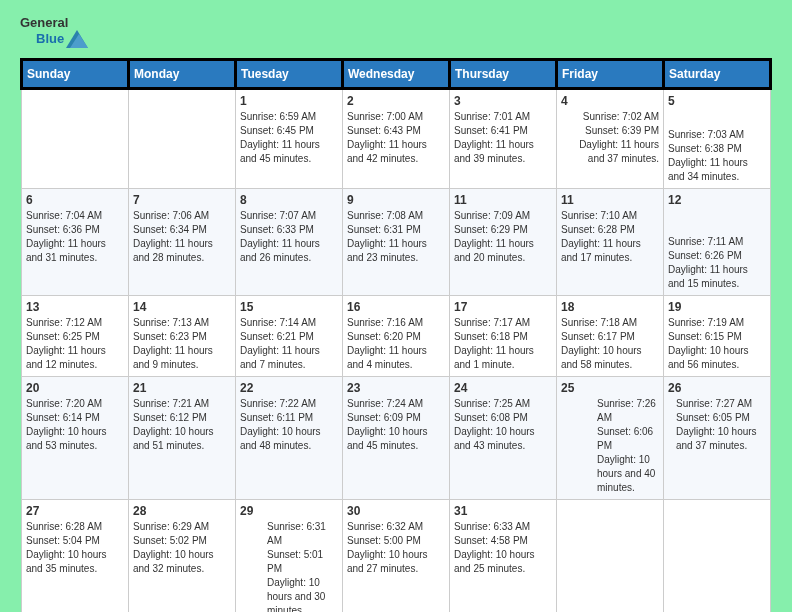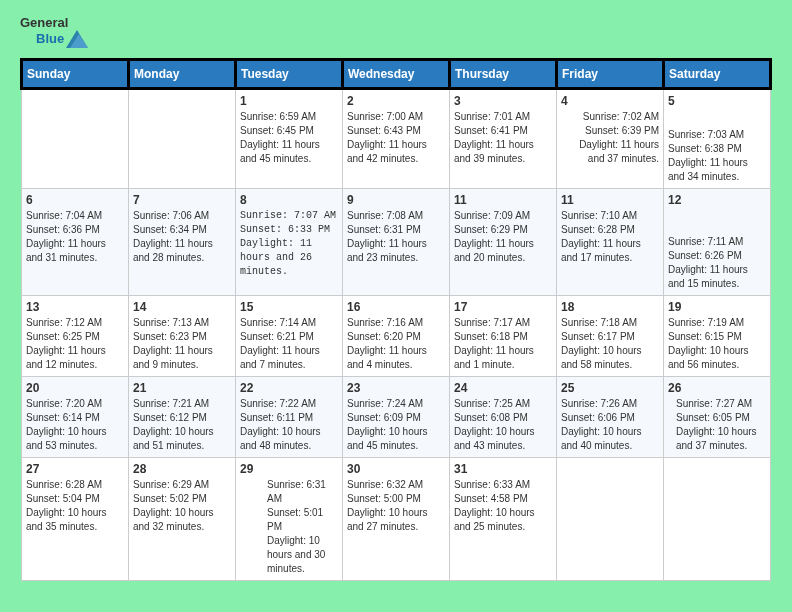--- a/index.html
+++ b/index.html
@@ -156,21 +156,21 @@
 Daylight: 11 hours and 31 minutes.</div>
           </td>
           <td>
             <span class="day-num">7</span>
             <div class="day-info" style="white-space: pre-line;">Sunrise: 7:06 AM
 Sunset: 6:34 PM
 Daylight: 11 hours and 28 minutes.</div>
           </td>
           <td>
             <span class="day-num">8</span>
-            <div class="day-info" style="white-space: pre-line; font-family: Liberation Mono, monospace;">Sunrise: 7:07 AM
+            <div class="day-info" style="white-space: pre-line;">Sunrise: 7:07 AM
 Sunset: 6:33 PM
 Daylight: 11 hours and 26 minutes.</div>
           </td>
           <td>
             <span class="day-num">9</span>
             <div class="day-info" style="white-space: pre-line;">Sunrise: 7:08 AM
 Sunset: 6:31 PM
 Daylight: 11 hours and 23 minutes.</div>
           </td>
           <td>
@@ -262,21 +262,21 @@
 Daylight: 10 hours and 45 minutes.</div>
           </td>
           <td>
             <span class="day-num">24</span>
             <div class="day-info" style="white-space: pre-line;">Sunrise: 7:25 AM
 Sunset: 6:08 PM
 Daylight: 10 hours and 43 minutes.</div>
           </td>
           <td>
             <span class="day-num">25</span>
-            <div class="day-info" style="white-space: pre-line;">Sunrise: 7:26 AM
+            <div class="day-info" style="white-space: pre-line; margin-left: 36px;">Sunrise: 7:26 AM
 Sunset: 6:06 PM
 Daylight: 10 hours and 40 minutes.</div>
           </td>
           <td>
             <span class="day-num">26</span>
             <div class="day-info" style="white-space: pre-line; margin-left: 8px;">Sunrise: 7:27 AM
 Sunset: 6:05 PM
 Daylight: 10 hours and 37 minutes.</div>
           </td>
         </tr>

